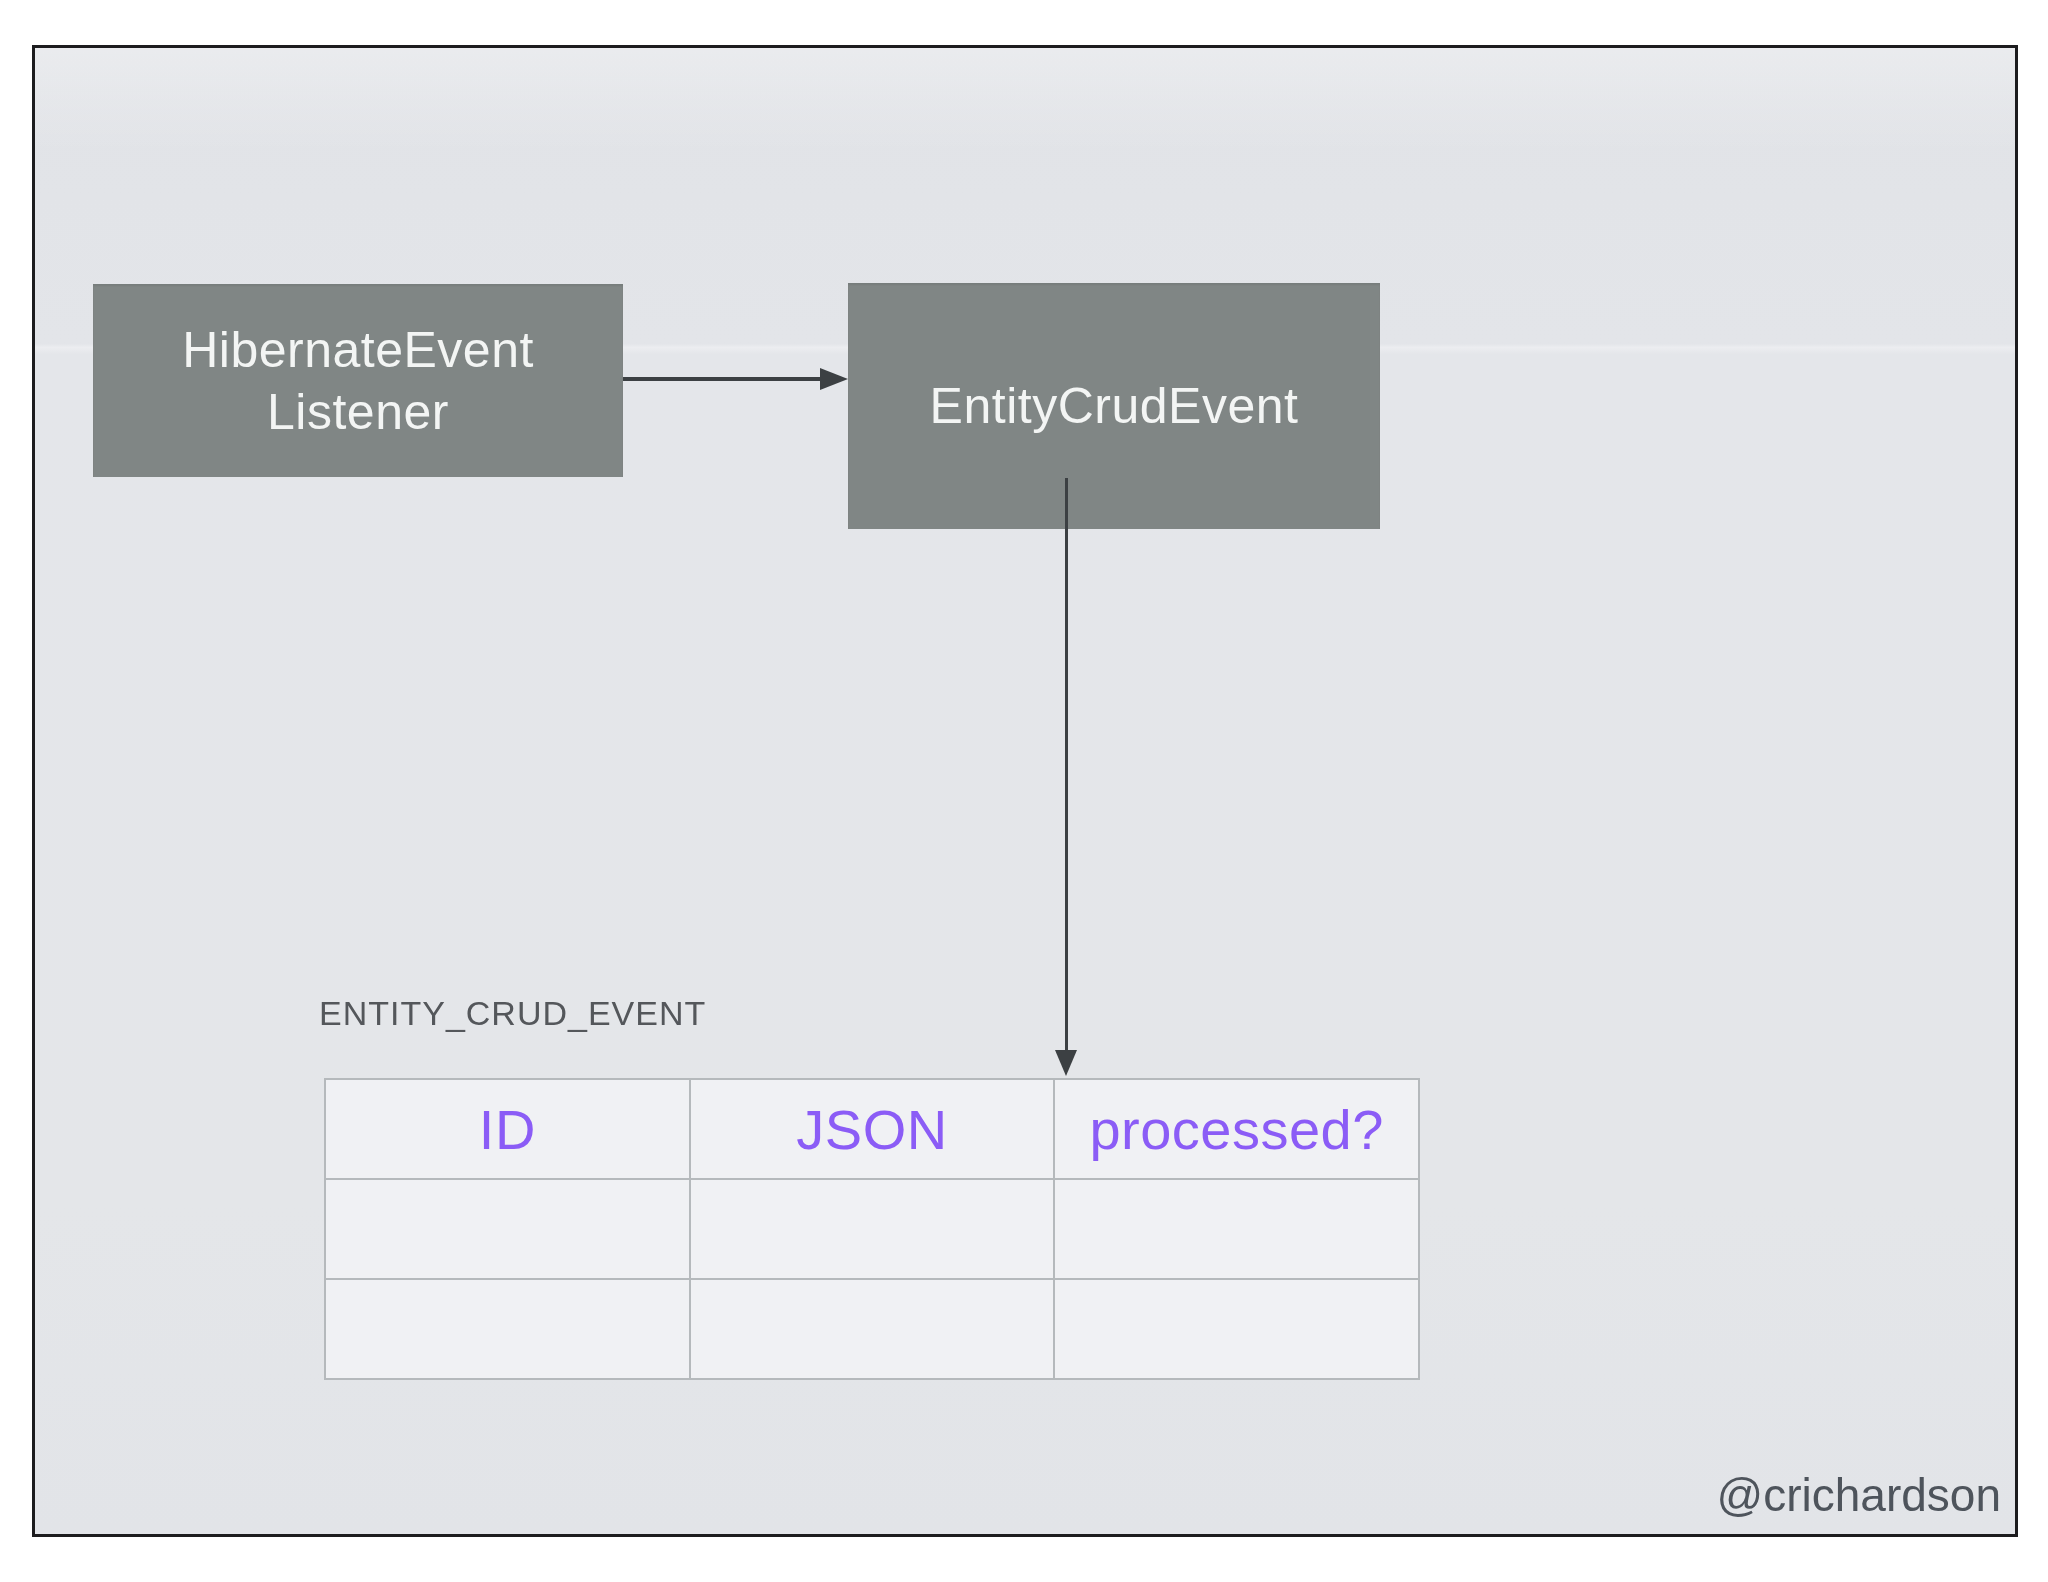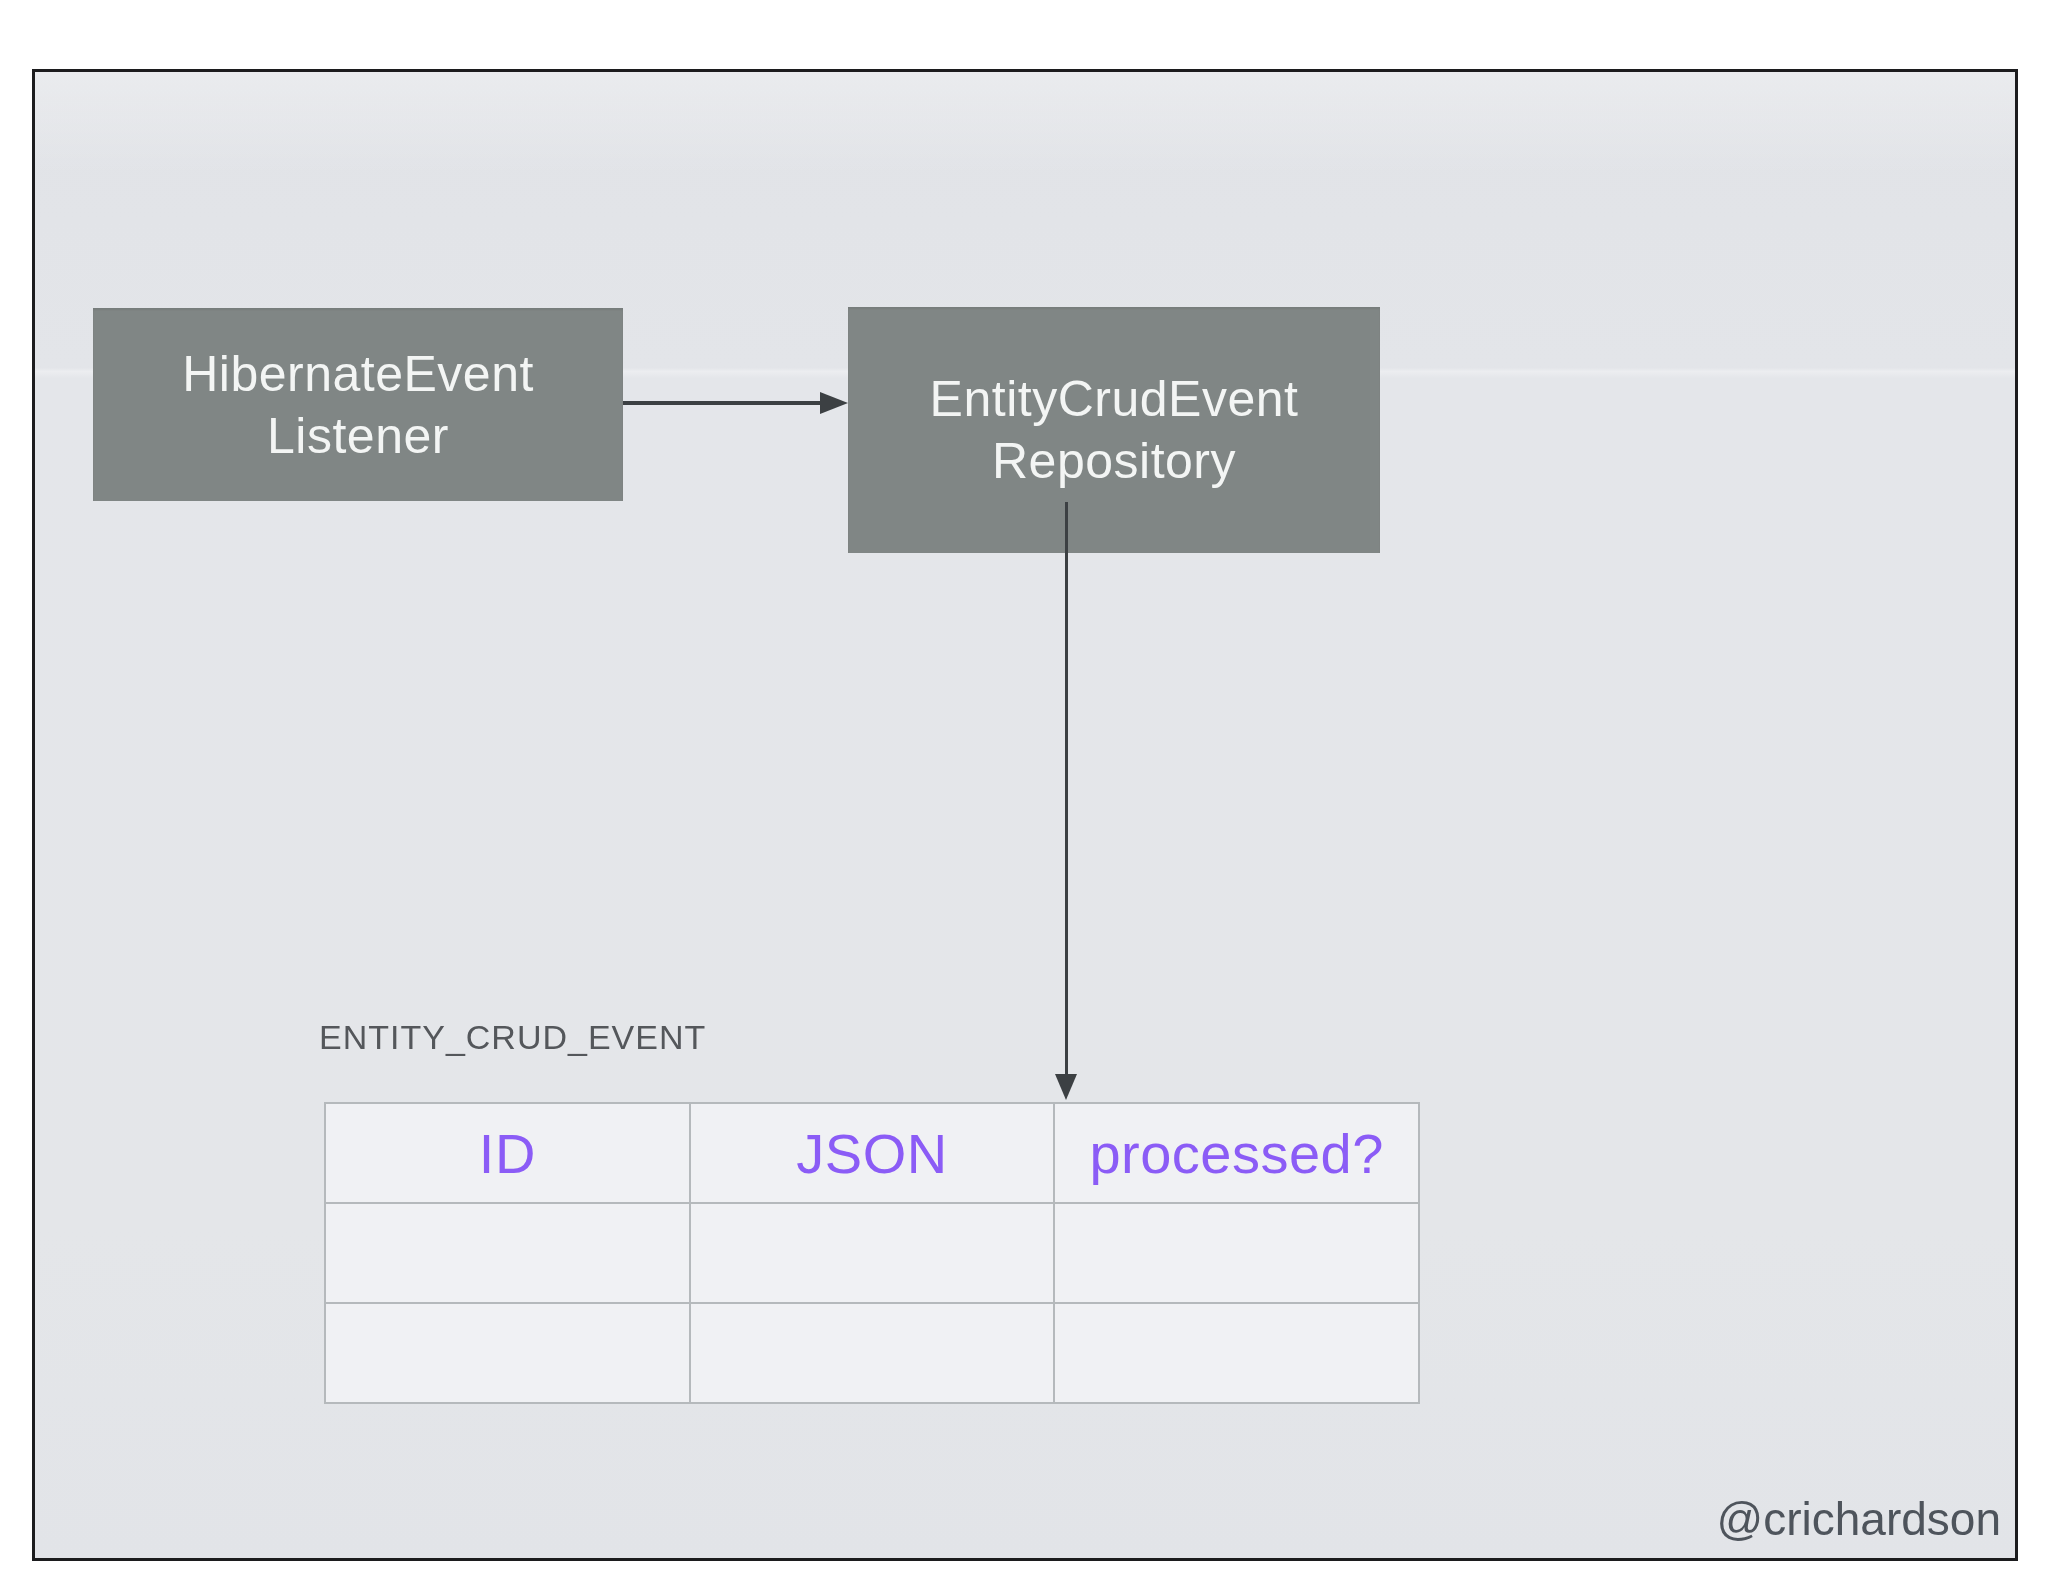--- a/index.html
+++ b/index.html
@@ -21,21 +21,20 @@
     position: absolute;
     left: 32px;
     top: 45px;
     width: 1986px;
     height: 1492px;
     box-sizing: border-box;
     border: 3px solid #1c1c1e;
     background:
       linear-gradient(180deg, rgba(255,255,255,0.30) 0%, rgba(255,255,255,0) 7%),
       linear-gradient(180deg, #e1e3e7 0%, #e3e5e9 19.9%, #ecedf0 20.15%, #e4e6ea 20.6%, #e4e6e9 78%, #e2e4e8 100%);
-    margin-top: 24px;
   }
   
   .gbox {
     position: absolute;
     box-sizing: border-box;
     background: #808685;
     color: #f3f5f4;
     display: flex;
     flex-direction: column;
     align-items: center;
@@ -125,21 +124,20 @@
 <div class="page">
   <div class="slide">
 
     <div class="gbox gbox-1">
       <span>HibernateEvent</span>
       <span>Listener</span>
     </div>
 
     <div class="gbox gbox-2">
       <span>EntityCrudEvent</span>
-      <span>Repository</span>
     </div>
 
     <div class="harrow-line"></div>
     <div class="harrow-head"></div>
 
     <div class="varrow-line"></div>
     <div class="varrow-head"></div>
 
     <div class="table-label">ENTITY_CRUD_EVENT</div>
 

